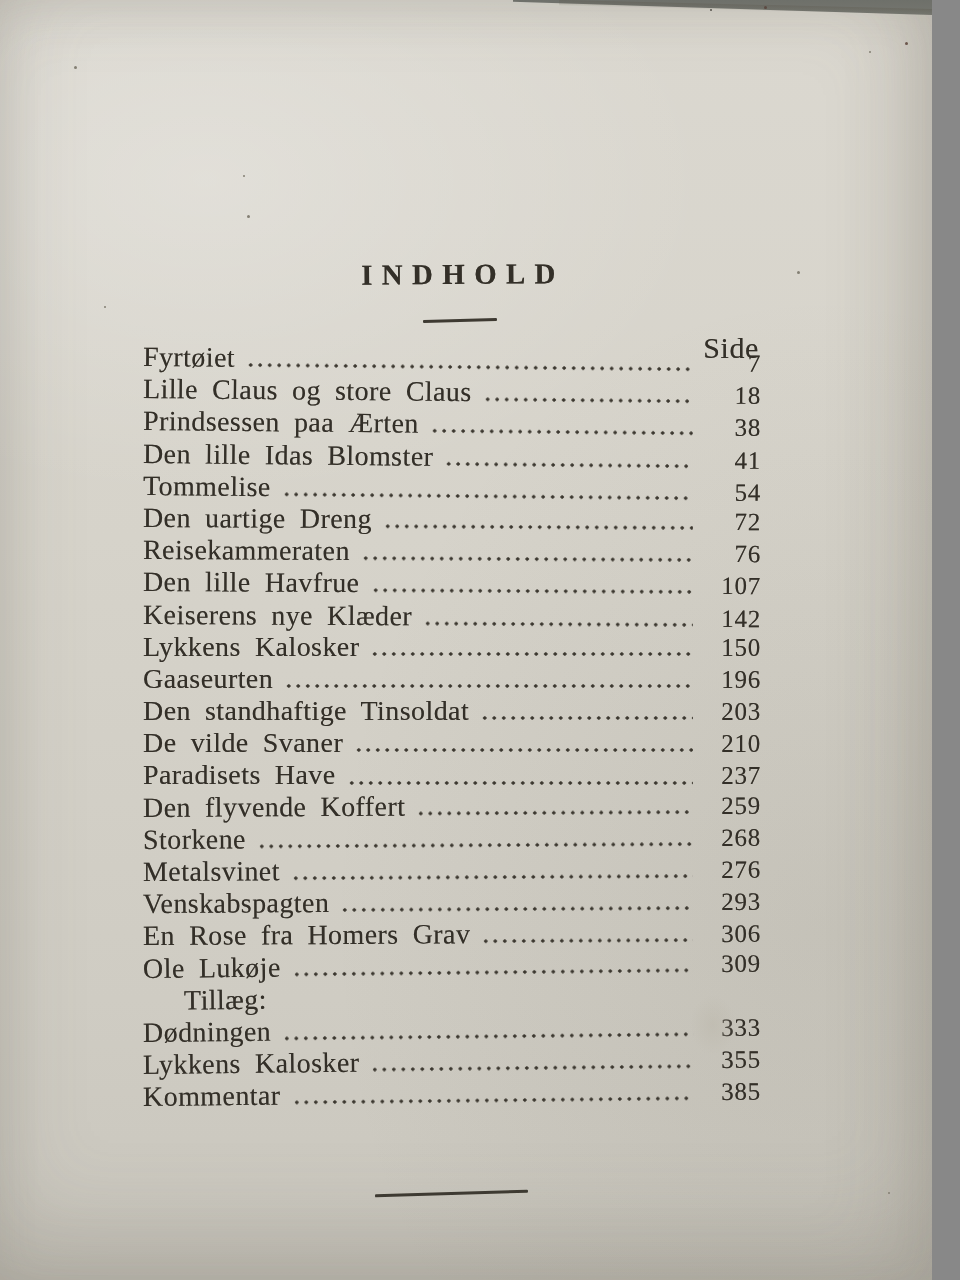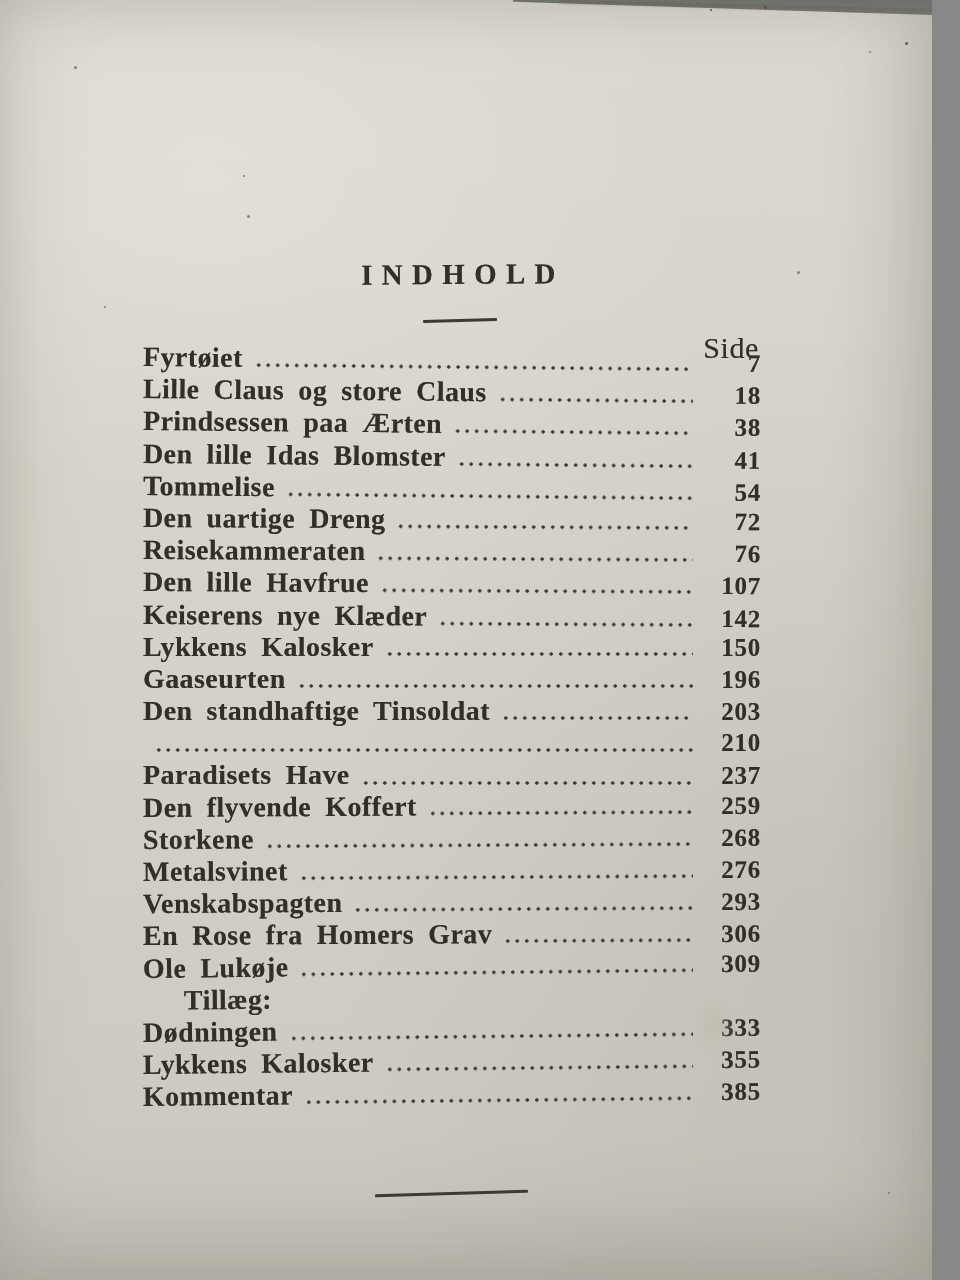--- a/index.html
+++ b/index.html
@@ -58,21 +58,21 @@
     background: #3e3a32;
     margin: 27px 0 0 280px;
     transform: rotate(-1.6deg);
     border-radius: 1px;
   }
   .side-label {
     position: absolute; top: 331px; right: 2px;
     font-size: 30px; letter-spacing: .02em;
     text-shadow: 0 0 .6px rgba(46,41,31,.5);
   }
-  .rows { margin-top: 19px; font-weight: bold; }
+  .rows { margin-top: 19px; }
   .row {
     display: flex; align-items: baseline;
     height: 32.2px; line-height: 32.2px;
     transform-origin: 0 50%;
   }
   
   .row:nth-child(-n+5)            { transform: rotate(.55deg); }
   .row:nth-child(n+6):nth-child(-n+9)   { transform: rotate(.3deg); }
   .row:nth-child(n+15):nth-child(-n+19) { transform: rotate(-.3deg); }
   .row:nth-child(n+20)            { transform: rotate(-.6deg); }
@@ -191,20 +191,21 @@
         <span class="entry-title">Gaaseurten</span>
         <span class="leader"></span>
         <span class="entry-page">196</span>
       </div>
       <div class="row">
         <span class="entry-title">Den standhaftige Tinsoldat</span>
         <span class="leader"></span>
         <span class="entry-page">203</span>
       </div>
       <div class="row">
+        <span class="entry-title">De vilde Svaner</span>
         <span class="leader"></span>
         <span class="entry-page">210</span>
       </div>
       <div class="row">
         <span class="entry-title">Paradisets Have</span>
         <span class="leader"></span>
         <span class="entry-page">237</span>
       </div>
       <div class="row">
         <span class="entry-title">Den flyvende Koffert</span>

